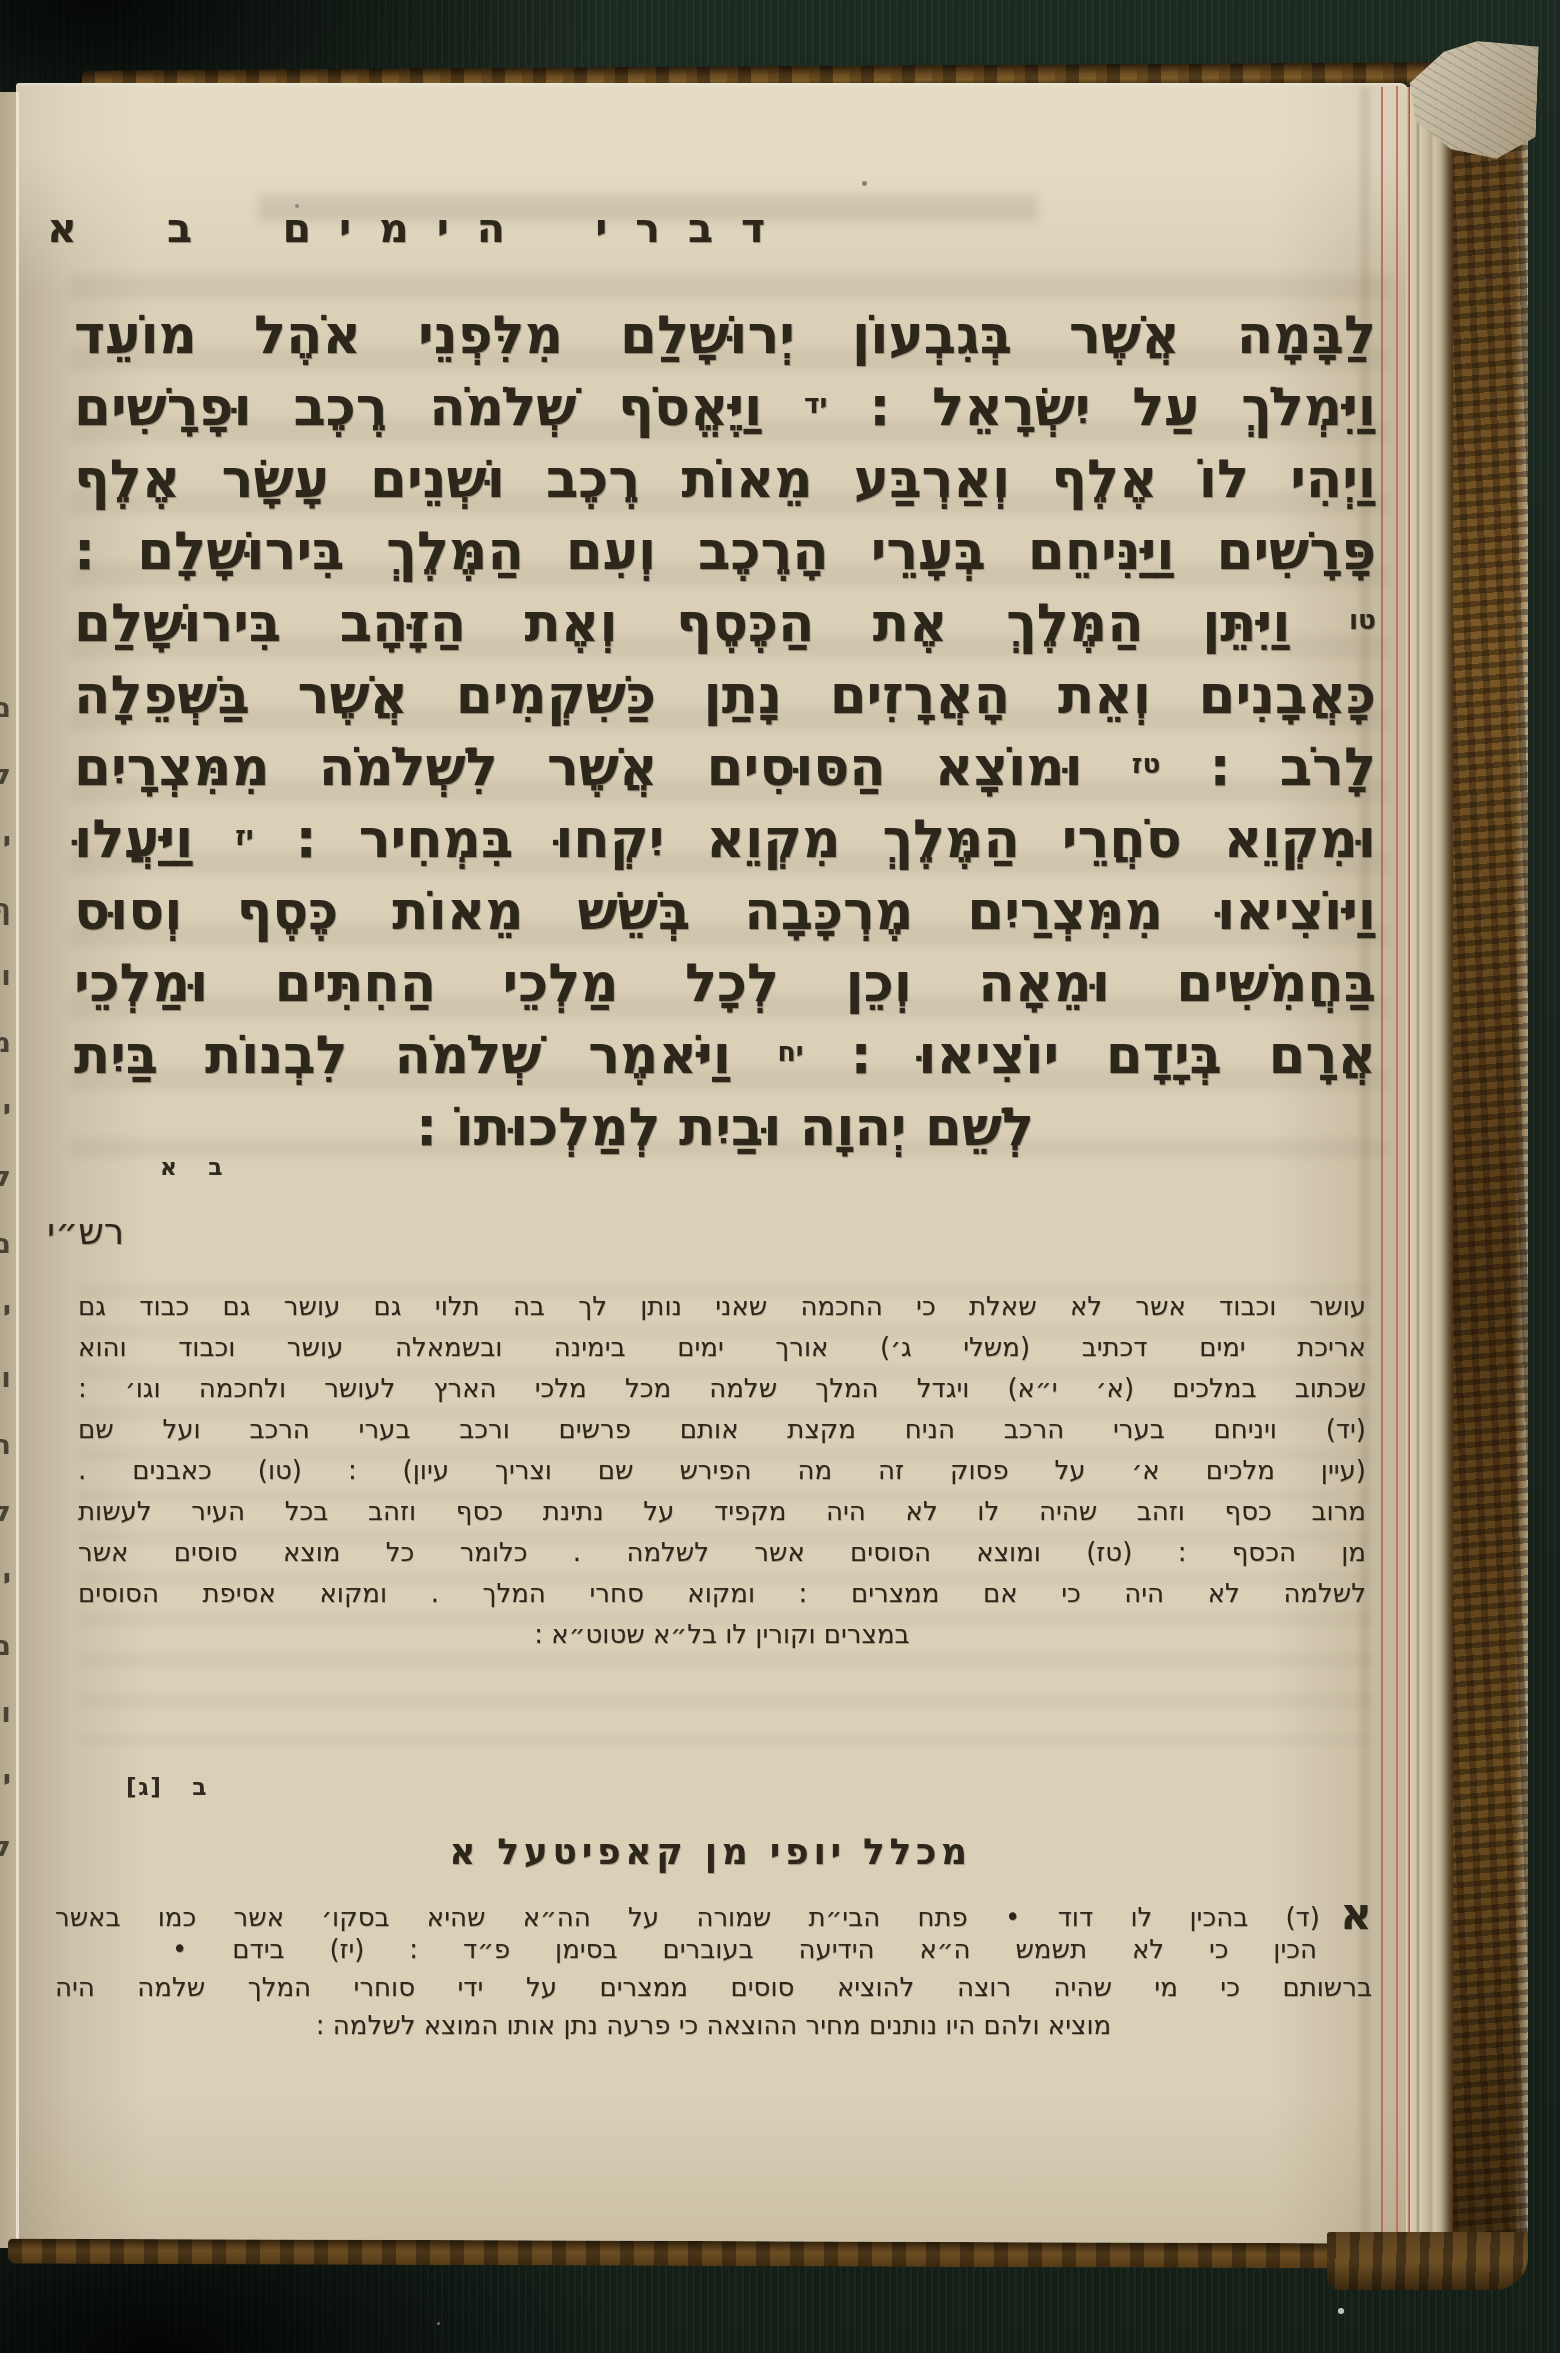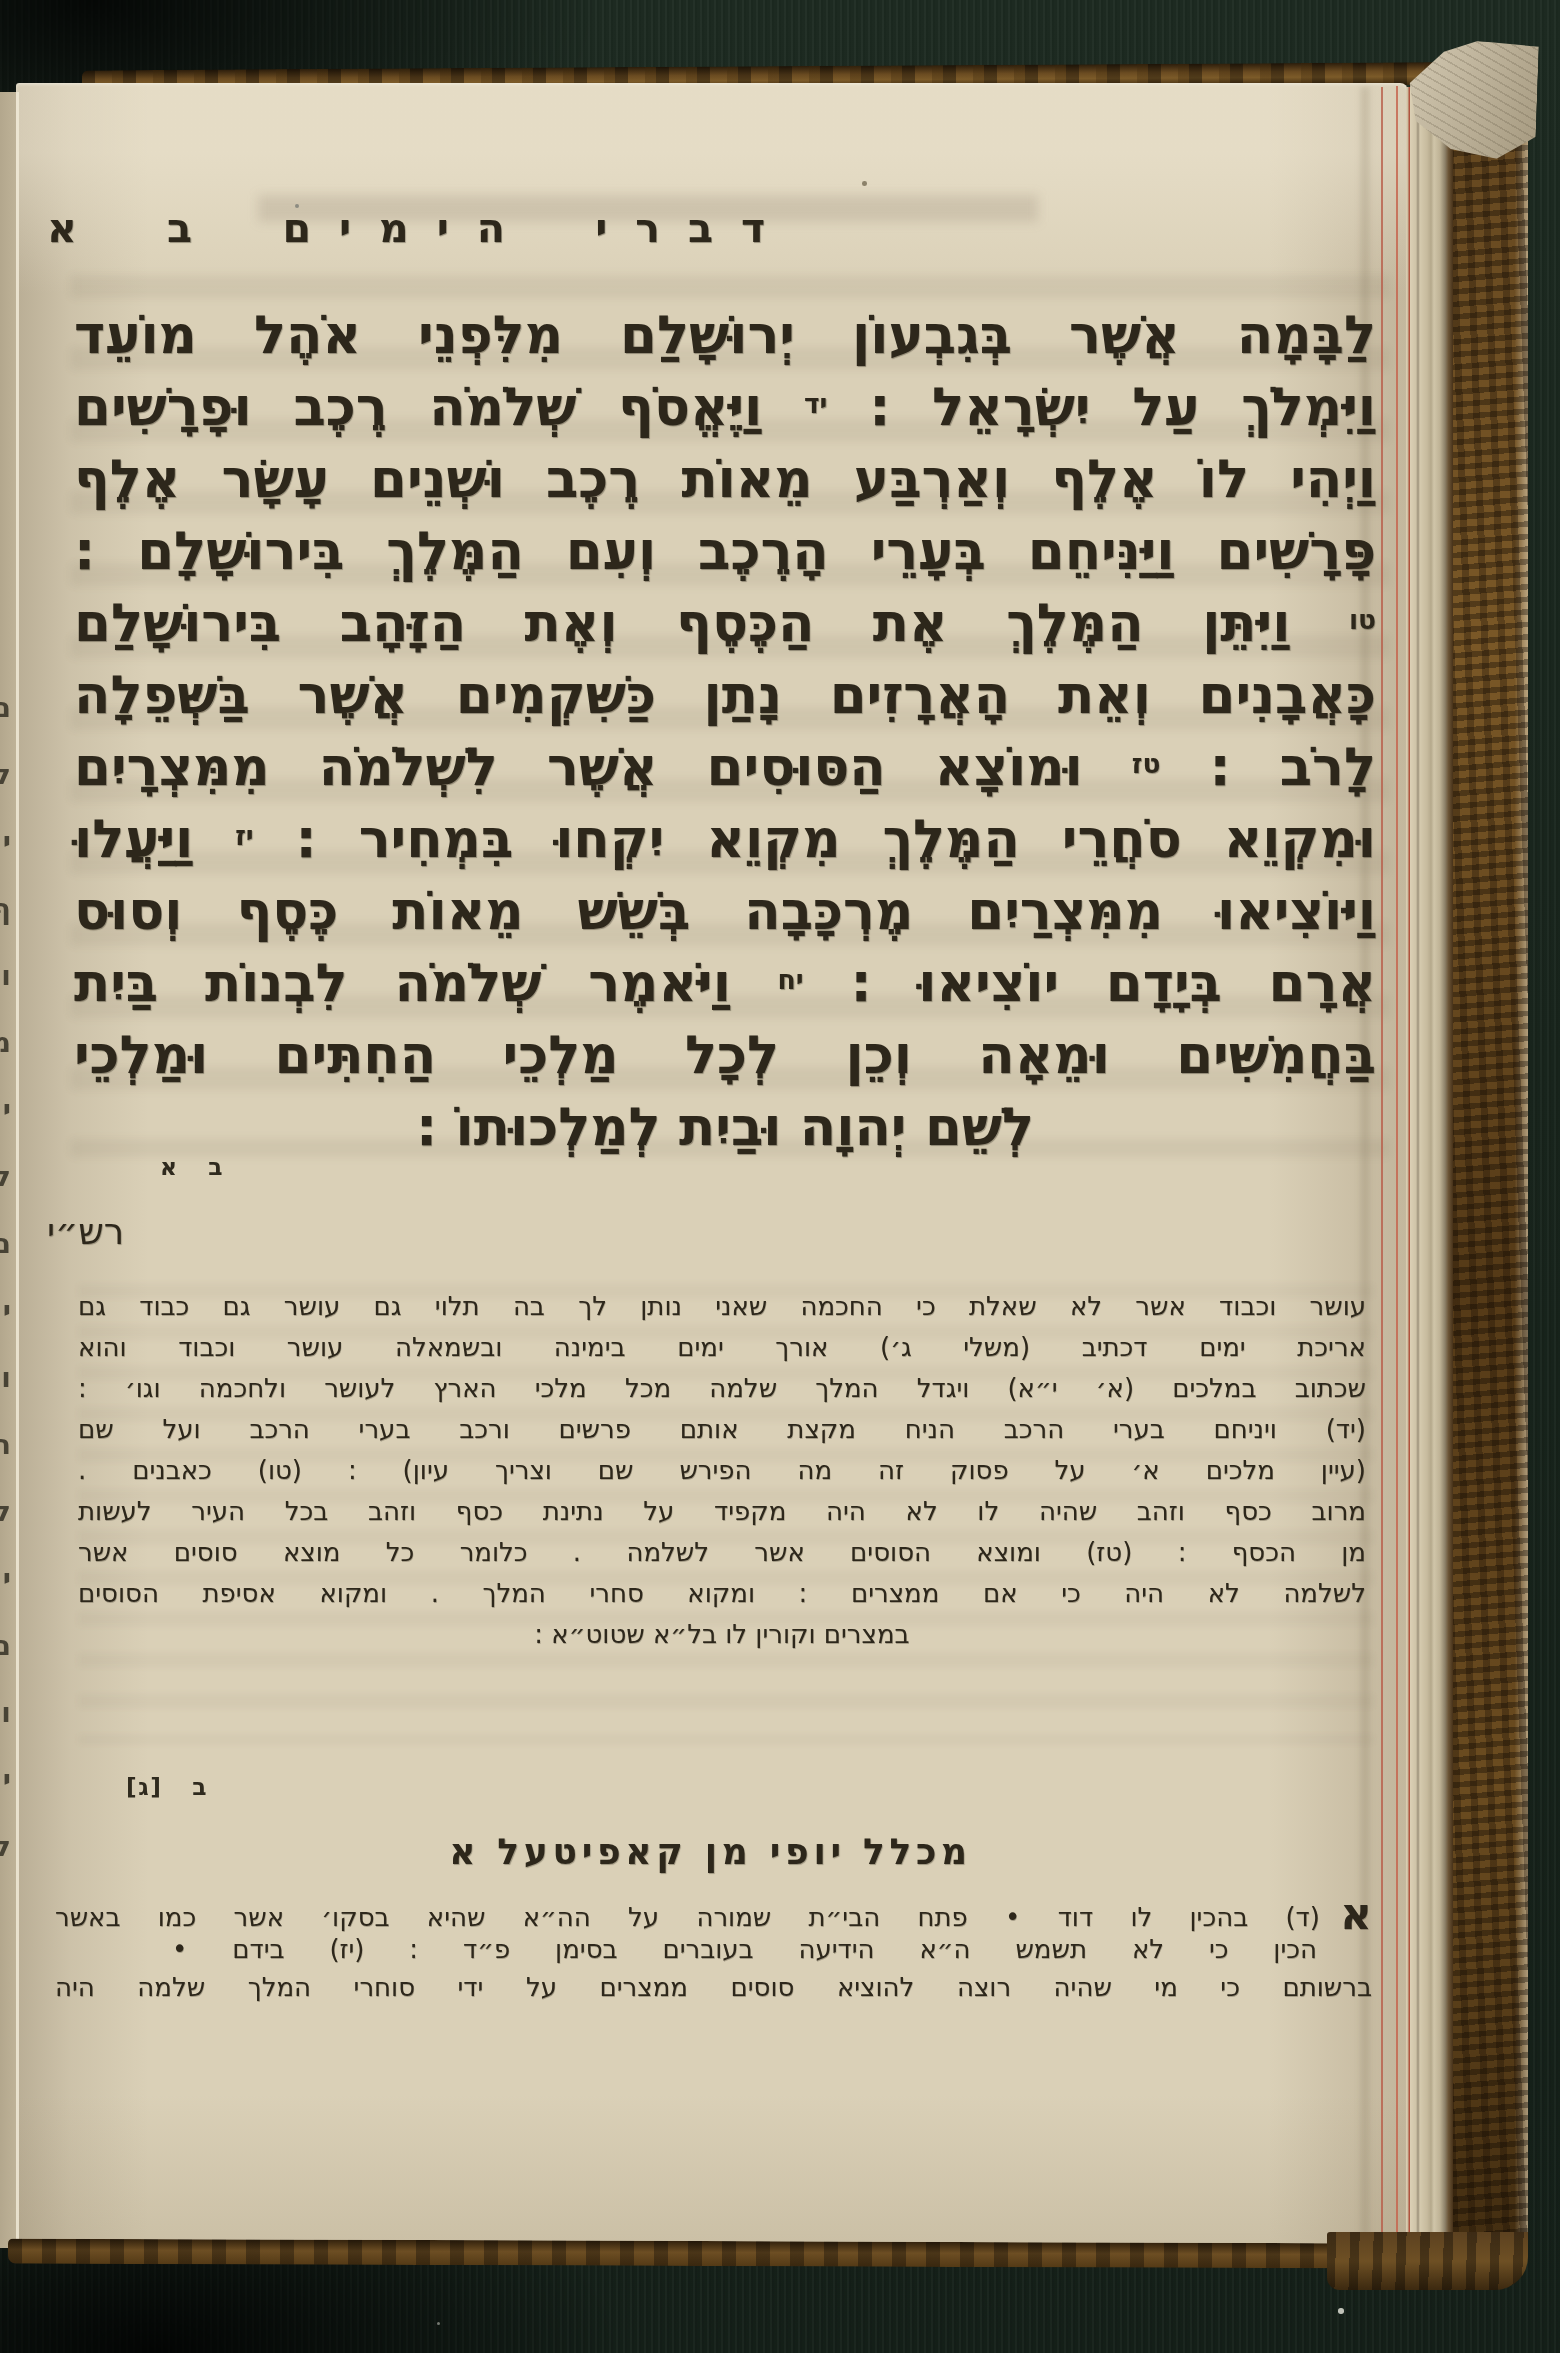--- a/index.html
+++ b/index.html
@@ -176,22 +176,22 @@
 <div class="abs bible ink" dir="rtl" id="bible">
     <div class="bible-line"><span>לַבָּמָה אֲשֶׁר בְּגִבְעוֹן יְרוּשָׁלַם מִלִּפְנֵי אֹהֶל מוֹעֵד</span></div>
     <div class="bible-line"><span>וַיִּמְלֹךְ עַל יִשְׂרָאֵל : </span><span class="vnum">יד</span><span> וַיֶּאֱסֹף שְׁלֹמֹה רֶכֶב וּפָרָשִׁים</span></div>
     <div class="bible-line"><span>וַיְהִי לוֹ אֶלֶף וְאַרְבַּע מֵאוֹת רֶכֶב וּשְׁנֵים עָשָׂר אֶלֶף</span></div>
     <div class="bible-line"><span>פָּרָשִׁים וַיַּנִּיחֵם בְּעָרֵי הָרֶכֶב וְעִם הַמֶּלֶךְ בִּירוּשָׁלָם :</span></div>
     <div class="bible-line"><span class="vnum">טו</span><span> וַיִּתֵּן הַמֶּלֶךְ אֶת הַכֶּסֶף וְאֶת הַזָּהָב בִּירוּשָׁלַם</span></div>
     <div class="bible-line"><span>כָּאֲבָנִים וְאֵת הָאֲרָזִים נָתַן כַּשִּׁקְמִים אֲשֶׁר בַּשְּׁפֵלָה</span></div>
     <div class="bible-line"><span>לָרֹב : </span><span class="vnum">טז</span><span> וּמוֹצָא הַסּוּסִים אֲשֶׁר לִשְׁלֹמֹה מִמִּצְרָיִם</span></div>
     <div class="bible-line"><span>וּמִקְוֵא סֹחֲרֵי הַמֶּלֶךְ מִקְוֵא יִקְחוּ בִּמְחִיר : </span><span class="vnum">יז</span><span> וַיַּעֲלוּ</span></div>
     <div class="bible-line"><span>וַיּוֹצִיאוּ מִמִּצְרַיִם מֶרְכָּבָה בְּשֵׁשׁ מֵאוֹת כֶּסֶף וְסוּס</span></div>
+    <div class="bible-line"><span>בַּחֲמִשִּׁים וּמֵאָה וְכֵן לְכָל מַלְכֵי הַחִתִּים וּמַלְכֵי</span></div>
     <div class="bible-line"><span>אֲרָם בְּיָדָם יוֹצִיאוּ : </span><span class="vnum">יח</span><span> וַיֹּאמֶר שְׁלֹמֹה לִבְנוֹת בַּיִת</span></div>
-    <div class="bible-line"><span>בַּחֲמִשִּׁים וּמֵאָה וְכֵן לְכָל מַלְכֵי הַחִתִּים וּמַלְכֵי</span></div>
     <div class="bible-line center"><span>לְשֵׁם יְהוָה וּבַיִת לְמַלְכוּתוֹ :</span></div>
   </div>
 
 <div class="abs sig sig1 ink" dir="rtl">ב א</div>
 
 <div class="abs rashi-header ink" dir="rtl">רש״י</div>
 
 <div class="abs rashi ink" dir="rtl" id="rashi">
     <div class="rashi-line">עושר וכבוד אשר לא שאלת כי החכמה שאני נותן לך בה תלוי גם עושר גם כבוד גם</div>
     <div class="rashi-line">אריכת ימים דכתיב (משלי ג׳) אורך ימים בימינה ובשמאלה עושר וכבוד והוא</div>
@@ -205,14 +205,15 @@
   </div>
 
 <div class="abs sig sig2 ink" dir="rtl">ב [ג]</div>
 
 <div class="abs michlal-header ink" dir="rtl">מכלל יופי מן קאפיטעל א</div>
 
 <div class="abs michlal ink" dir="rtl" id="michlal">
     <div class="michlal-line"><span class="initial">א</span>(ד) בהכין לו דוד • פתח הבי״ת שמורה על הה״א שהיא בסקו׳ אשר כמו באשר</div>
     <div class="michlal-line indent">הכין כי לא תשמש ה״א הידיעה בעוברים בסימן פ״ד : (יז) בידם •</div>
     <div class="michlal-line">ברשותם כי מי שהיה רוצה להוציא סוסים ממצרים על ידי סוחרי המלך שלמה היה</div>
+    <div class="michlal-line center">מוציא ולהם היו נותנים מחיר ההוצאה כי פרעה נתן אותו המוצא לשלמה :</div>
   </div>
 
 
 </body></html>

